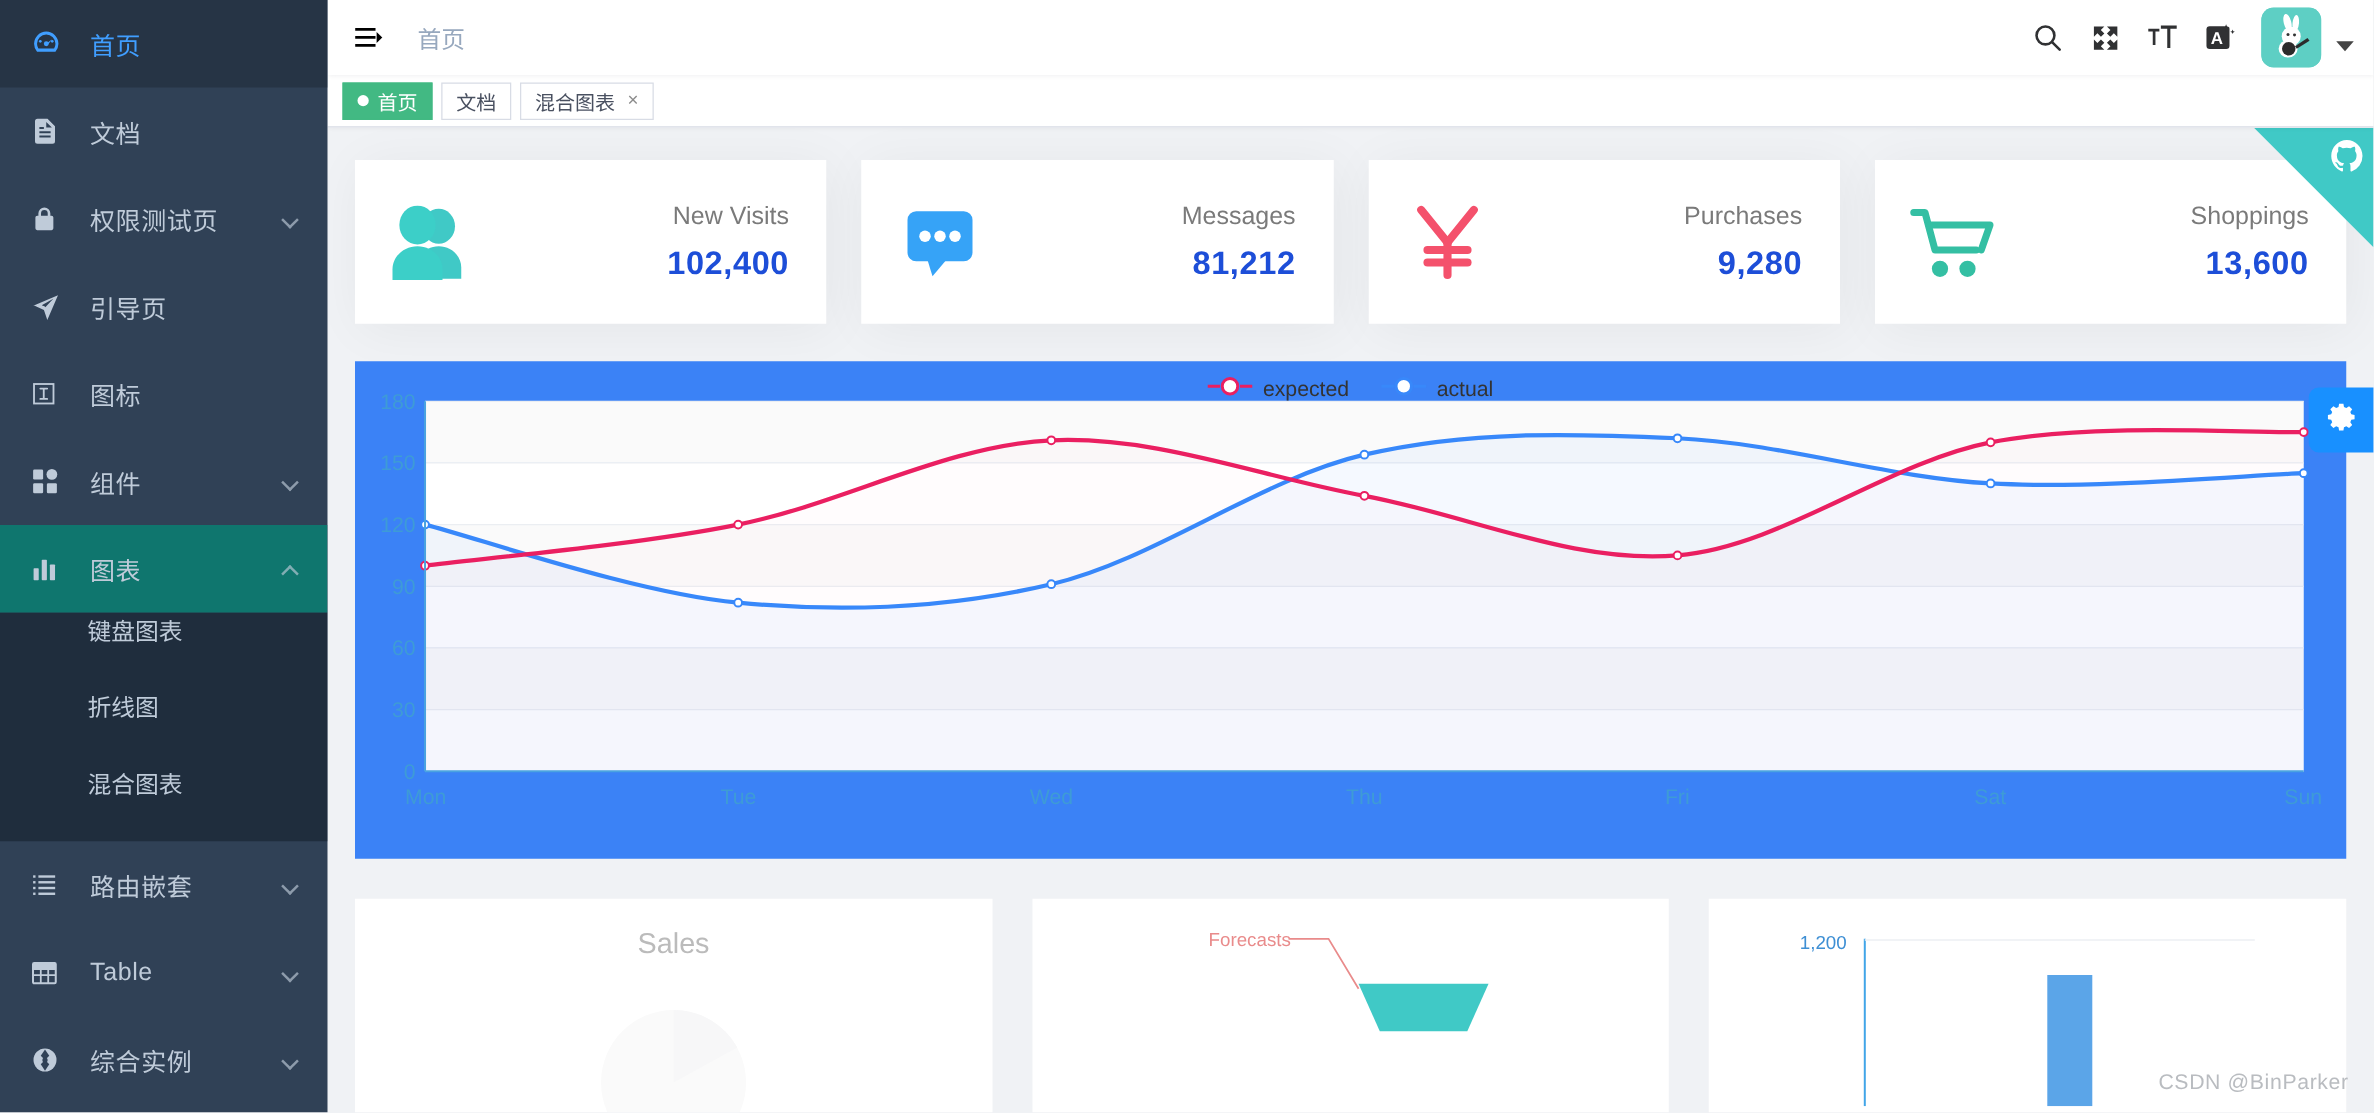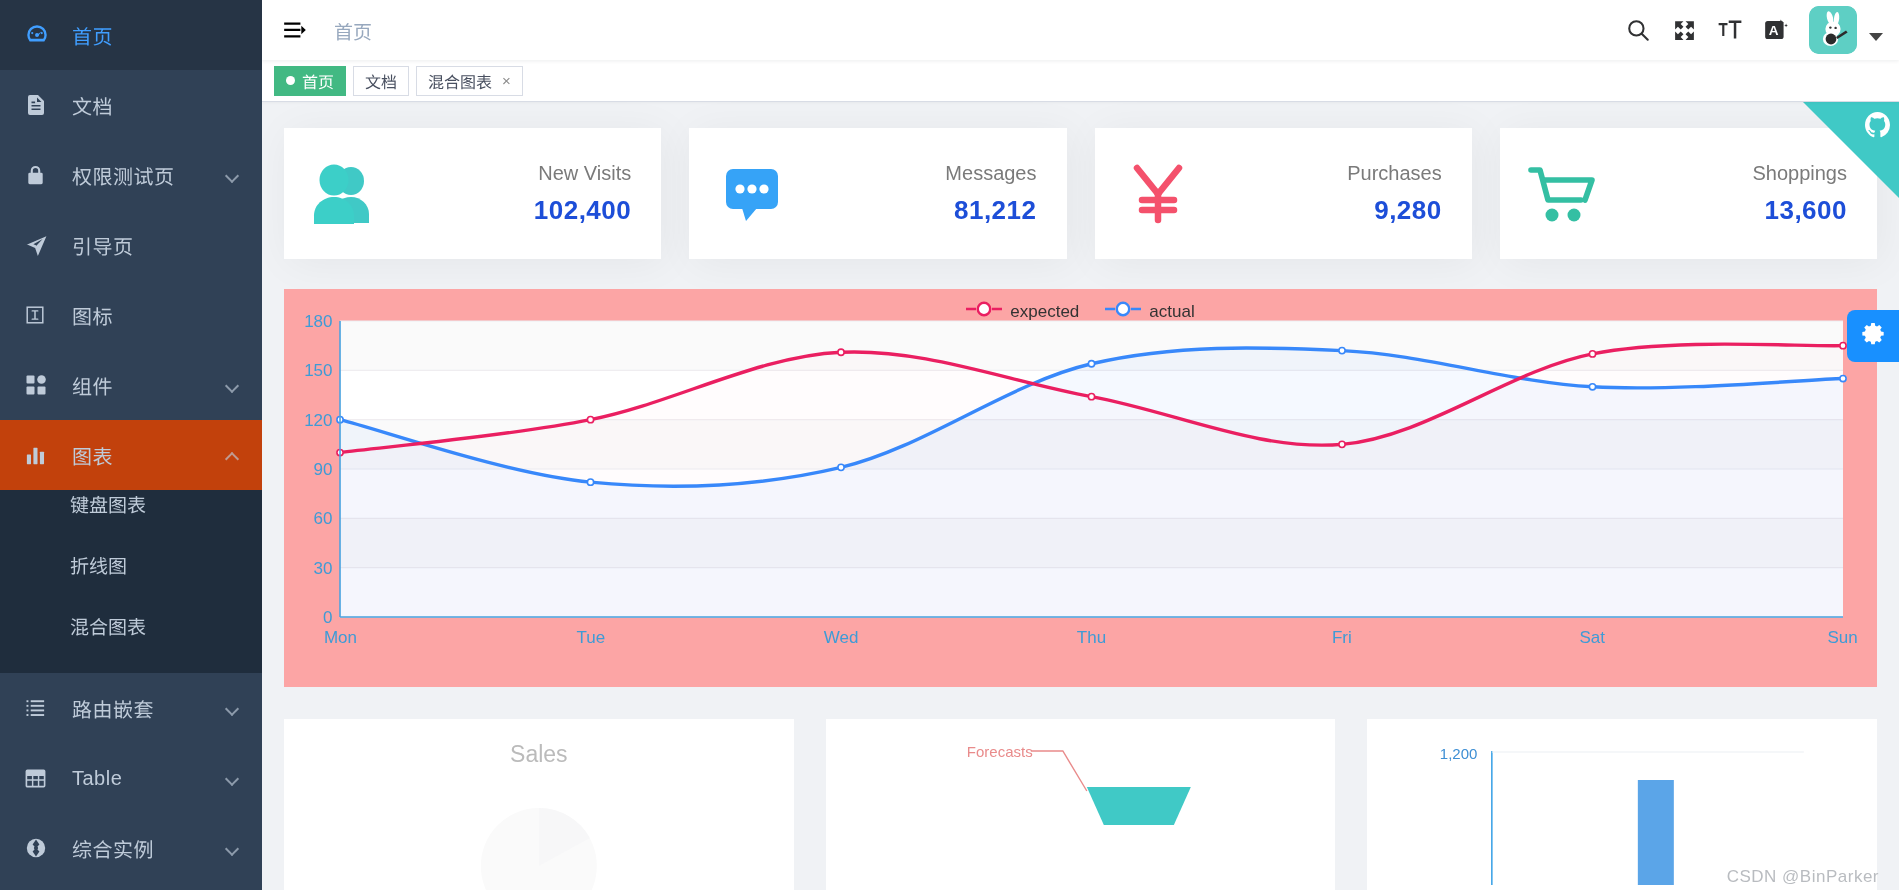--- a/index.html
+++ b/index.html
@@ -27,21 +27,21 @@
     padding: 0 22px 0 24px;
     color: #bfcbd9;
     font-size: 20px;
     cursor: pointer;
     position: relative;
     white-space: nowrap;
   }
   .nav-item.active-top { background: #263445; }
   .nav-item.active-top .nav-label { color: #409eff; }
   .nav-item.active-top .nav-ico { color: #409eff; }
-  .nav-item.open { background: #c2410c; }
+  .nav-item.open { background: #0f766e; }
   .nav-ico {
     width: 30px; min-width: 30px; margin-right: 18px;
     display: inline-flex; align-items: center; justify-content: flex-start;
     color: #bfcbd9;
   }
   .nav-label { flex: 1; letter-spacing: .5px; }
   .chev {
     margin-left: auto;
     width: 14px; height: 14px;
     position: relative;
@@ -223,21 +223,21 @@
   .cp-num {
     font-size: 26px;
     color: #1d4ed8;
     font-weight: bold;
     display: block;
     letter-spacing: .5px;
   }
 
   
   .chart-card {
-    background: #fca5a5;
+    background: #3b82f6;
     padding: 16px 16px 0 16px;
     margin-bottom: 32px;
     height: 398px;
     position: relative;
   }
   .chart-wrap { position: relative; width: 100%; height: 366px; }
   .legend {
     position: absolute;
     top: 12px; left: 0; right: 0;
     display: flex; justify-content: center;
@@ -274,21 +274,21 @@
     right: 0; top: 310px;
     width: 52px; height: 52px;
     background: #1890ff;
     border-radius: 8px 0 0 8px;
     display: flex; align-items: center; justify-content: center;
     cursor: pointer;
     z-index: 30;
   }
   .watermark {
     position: absolute;
-    right: 20px; bottom: 3px;
+    right: 20px; bottom: 14px;
     font-size: 17px;
     color: #b9bcc0;
     letter-spacing: .5px;
     z-index: 40;
     font-family: "Liberation Sans", sans-serif;
   }
 </style>
 </head>
 <body>
 

